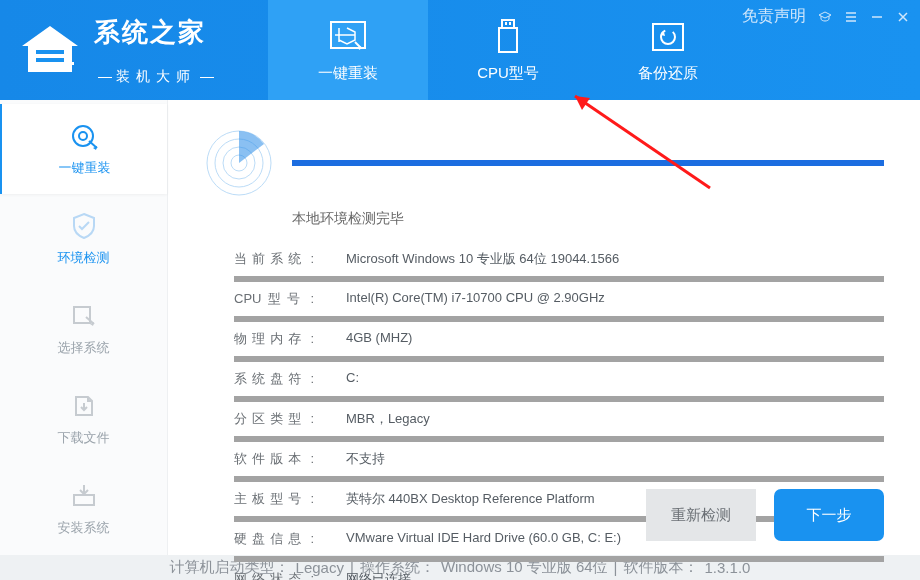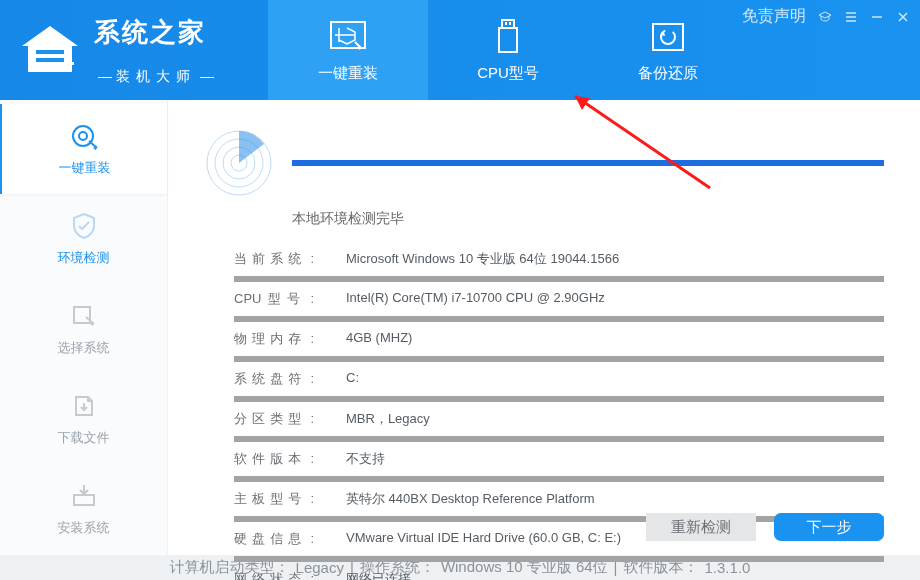--- a/index.html
+++ b/index.html
@@ -38,21 +38,21 @@
 .progress { flex: 1; height: 6px; background: #1c6de0; }
 .scan-status { margin: 12px 0 14px 88px; font-size: 14px; color: #666; }
 
 .info-list { margin-left: 30px; }
 .info-row { display: flex; padding: 8px 0; border-bottom: 6px solid #a3a3a3; font-size: 13px; gap: 20px; }
 .info-label { width: 80px; color: #6b7075; text-align: justify; text-align-last: justify; }
 .info-label::after { content: ":"; margin-left: 4px; }
 .info-value { color: #555c63; margin-left: 12px; }
 
 .actions { position: absolute; bottom: 14px; right: 36px; display: flex; gap: 18px; }
-.btn { width: 110px; height: 28px; border: none; font-size: 15px; cursor: pointer; }
+.btn { width: 110px; height: 52px; border: none; font-size: 15px; cursor: pointer; }
 .btn-gray { background: #e4e6e8; color: #6b7075; }
 .btn-blue { background: #1992f0; color: #fff; border-radius: 7px; }
 
 .footer { height: 25px; background: #eef1f3; display: flex; align-items: center; justify-content: center; font-size: 15px; color: #8c9299; gap: 6px; }
 
 .arrow { position: absolute; pointer-events: none; }
 </style>
 </head>
 <body>
 

